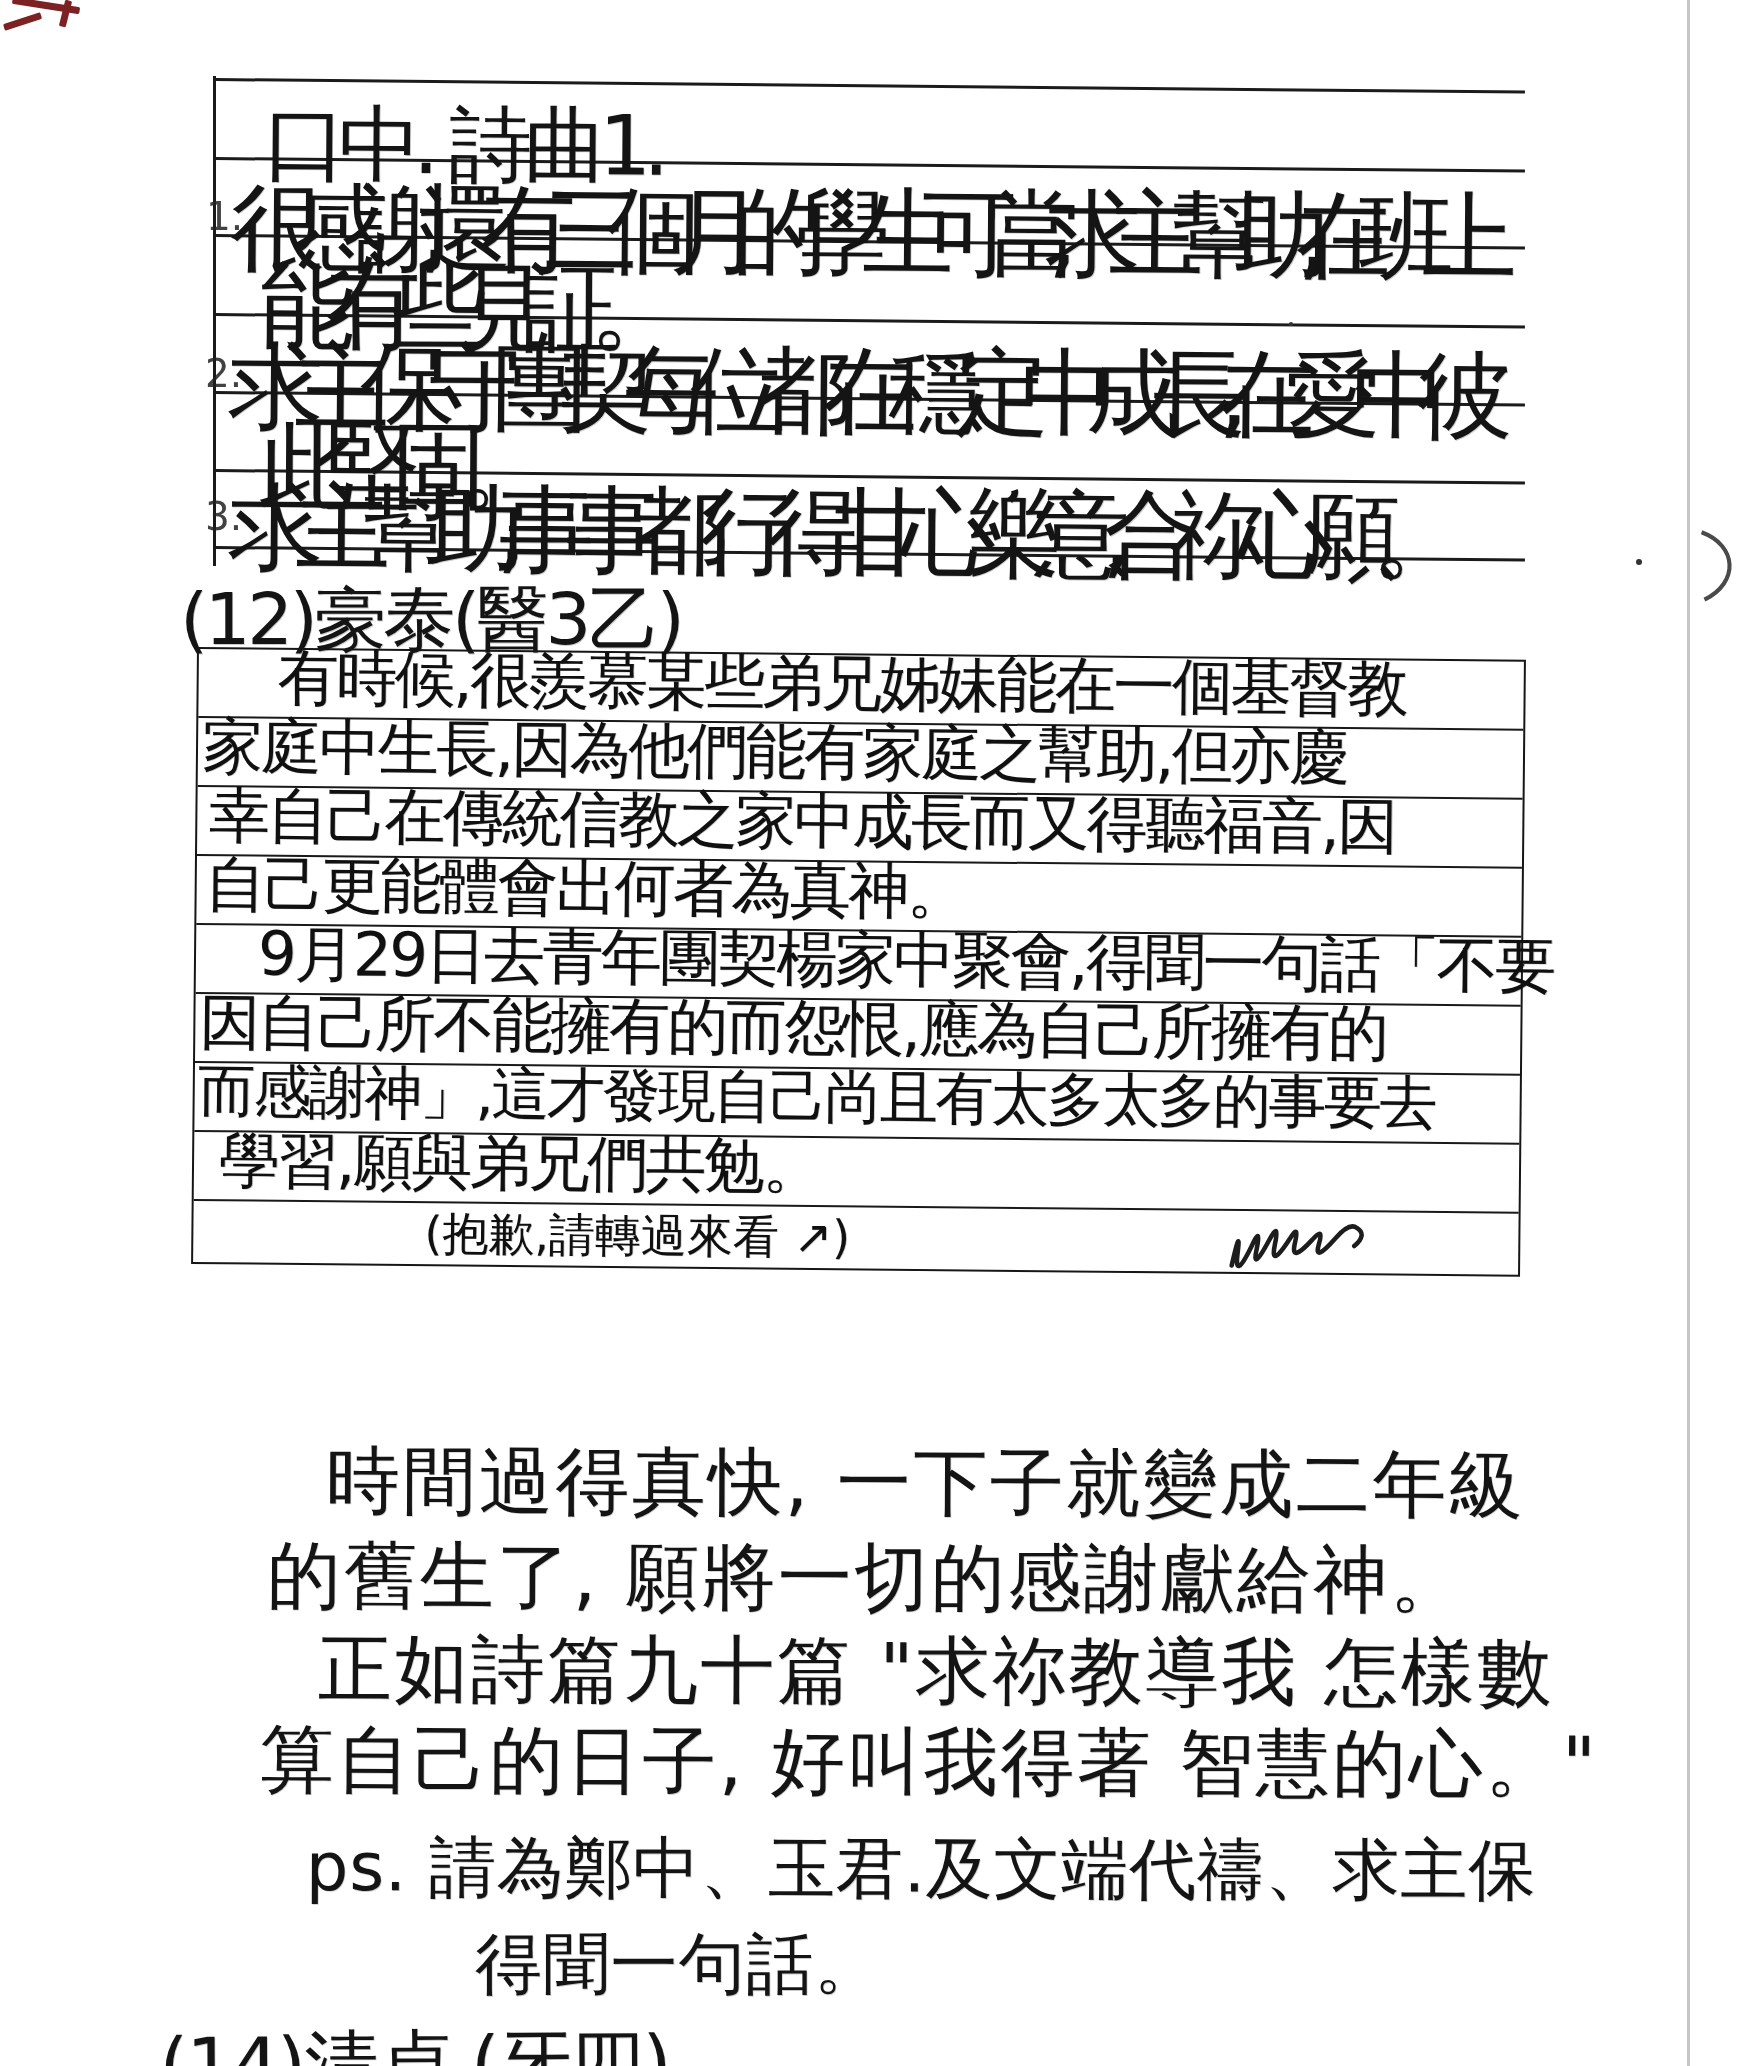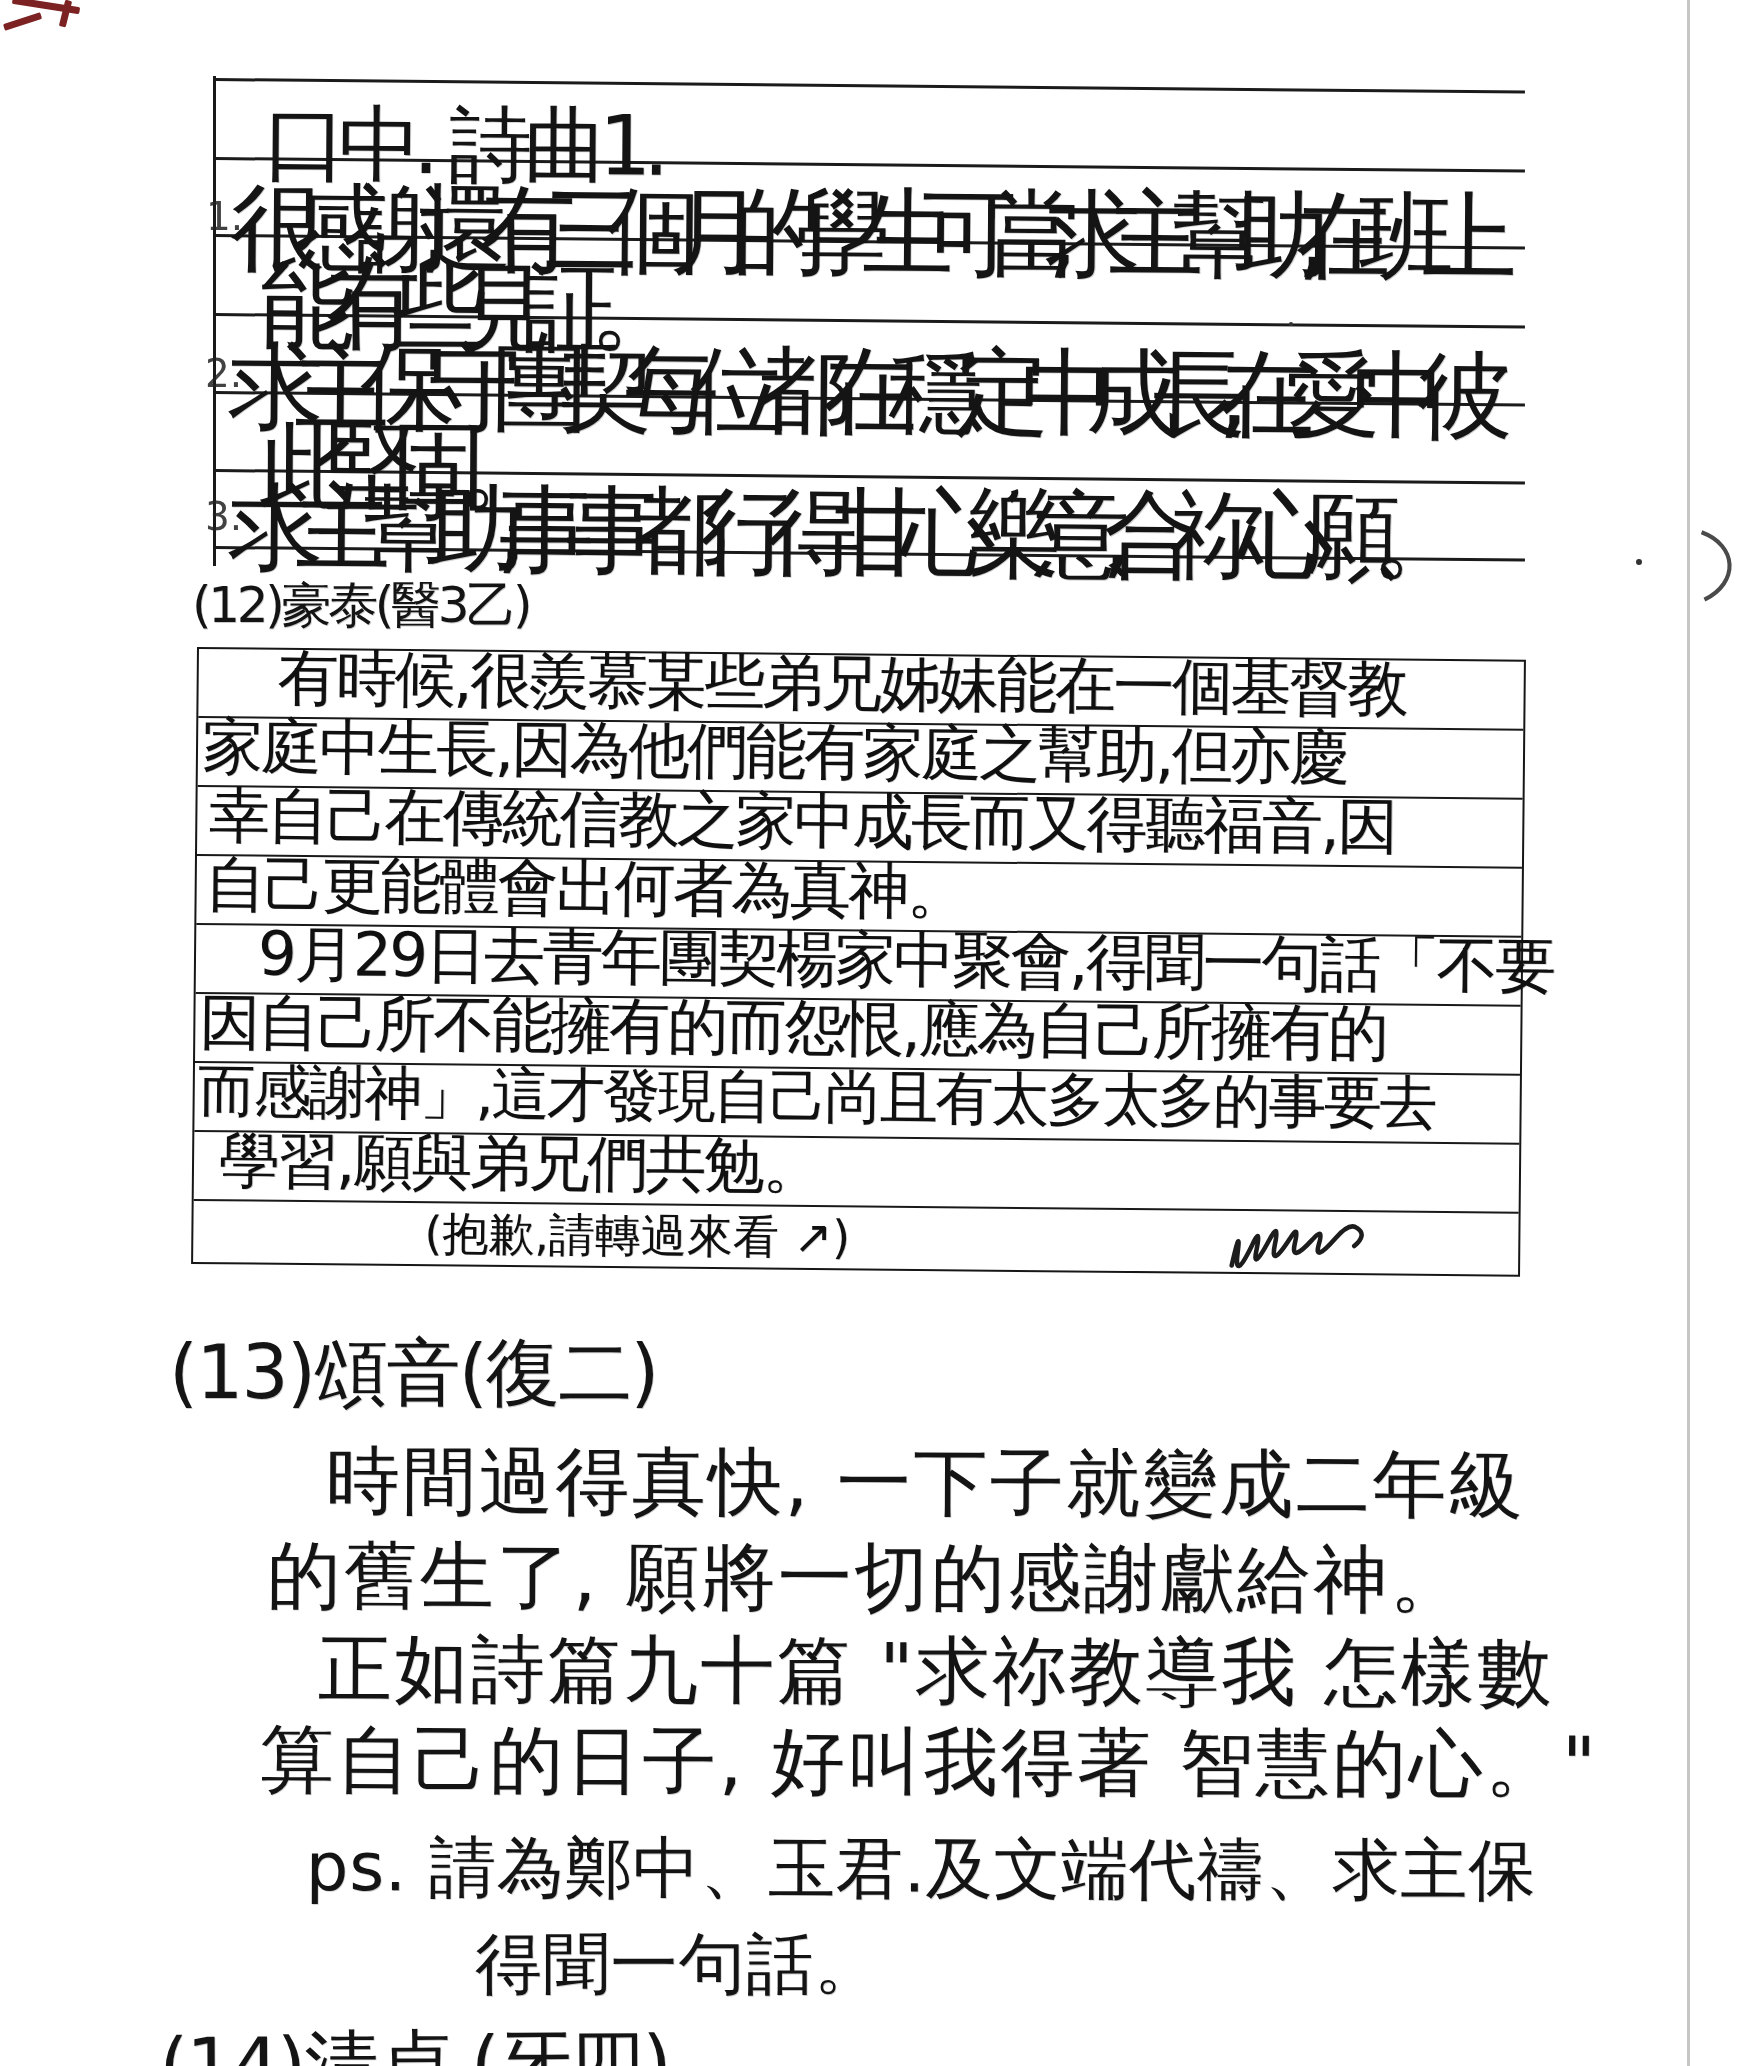--- a/index.html
+++ b/index.html
@@ -95,21 +95,21 @@
   <div class="hw" style="left:231px;top:165px;font-size:95px;letter-spacing:-32px;transform:rotate(0.45deg);">很感謝,還有三個月的學生可當,求主幫助,在班上</div>
   <div class="hw" style="left:260px;top:244px;font-size:95px;letter-spacing:-29px;transform:rotate(0.3deg);">能有些見証。</div>
 
   <div class="itemnum" style="left:205px;top:351px;">2.</div>
   <div class="hw" style="left:229px;top:324px;font-size:95px;letter-spacing:-29px;transform:rotate(0.45deg);">求主保守團契每位都在穩定中成長,在愛中彼</div>
   <div class="hw" style="left:260px;top:403px;font-size:95px;letter-spacing:-29px;transform:rotate(0.3deg);">此堅固。</div>
 
   <div class="itemnum" style="left:205px;top:494px;">3.</div>
   <div class="hw" style="left:229px;top:465px;font-size:95px;letter-spacing:-28px;transform:rotate(0.45deg);">求主幫助,事事都行得甘心樂意,合祢心願。</div>
 
-  <div class="hw" style="left:192px;top:572px;font-size:50px;letter-spacing:-3.3px;">(12)豪泰(醫3乙)</div>
+  <div class="hw" style="left:180px;top:572px;font-size:72px;letter-spacing:-3.3px;">(12)豪泰(醫3乙)</div>
 
   <div class="pbox">
     <div class="brow">
         <div class="btext" style="left:79px;">有時候,很羨慕某些弟兄姊妹能在一個基督教</div>
       </div>
     <div class="brow">
         <div class="btext" style="left:4.1px;">家庭中生長,因為他們能有家庭之幫助,但亦慶</div>
       </div>
     <div class="brow">
         <div class="btext" style="left:11.6px;">幸自己在傳統信教之家中成長而又得聽福音,因</div>
@@ -130,21 +130,20 @@
         <div class="btext" style="left:25px;">學習,願與弟兄們共勉。</div>
       </div>
     <div class="brow footrow">
       <div class="btext" style="position:static;font-size:46px;letter-spacing:0;margin-left:231px;margin-bottom:4.1px;">(抱歉,請轉過來看 ↗)</div>
       <svg role="img" style="margin-left:auto;margin-right:116px;margin-bottom:2.5px;" width="178" height="62" viewBox="0 0 430 150" aria-label="高豪泰">
         <path d="M18,120 q22,-100 14,-30 q-8,70 34,-18 q24,-52 12,8 q-12,58 30,-22 q26,-50 14,10 q-12,62 36,-14 q24,-40 12,12 q-10,48 42,-10 q30,-36 16,12 q-12,44 40,-16 q34,-40 52,-26 q26,16 -6,44" fill="none" stroke="#1d1d1d" stroke-width="11" stroke-linecap="round"></path>
       </svg>
     </div>
   </div>
 
-  <div class="hw" style="left:169px;top:1324px;font-size:74px;letter-spacing:-1.7px;">(13)頌音(復二)</div>
 
   <div class="hw" style="left:326px;top:1432px;font-size:74px;letter-spacing:2.5px;transform:rotate(0.2deg);">時間過得真快, 一下子就變成二年級</div>
   <div class="hw" style="left:267px;top:1527px;font-size:74px;letter-spacing:2.5px;transform:rotate(0.2deg);">的舊生了, 願將一切的感謝獻給神。</div>
   <div class="hw" style="left:318px;top:1620px;font-size:74px;letter-spacing:2.5px;transform:rotate(0.2deg);">正如詩篇九十篇 "求祢教導我 怎樣數</div>
   <div class="hw" style="left:260px;top:1711px;font-size:74px;letter-spacing:2.5px;transform:rotate(0.2deg);">算自己的日子, 好叫我得著 智慧的心。"</div>
 
   <div class="hw" style="left:306px;top:1822px;font-size:67px;letter-spacing:0.8px;transform:rotate(0.15deg);">ps. 請為鄭中、玉君.及文端代禱、求主保</div>
   <div class="hw" style="left:475px;top:1919px;font-size:67px;letter-spacing:0.8px;">得聞一句話。</div>
 
   <div class="hw" style="left:159px;top:2017px;font-size:74px;letter-spacing:-1.7px;transform:rotate(-0.3deg);">(14)清貞.(牙四)</div>

